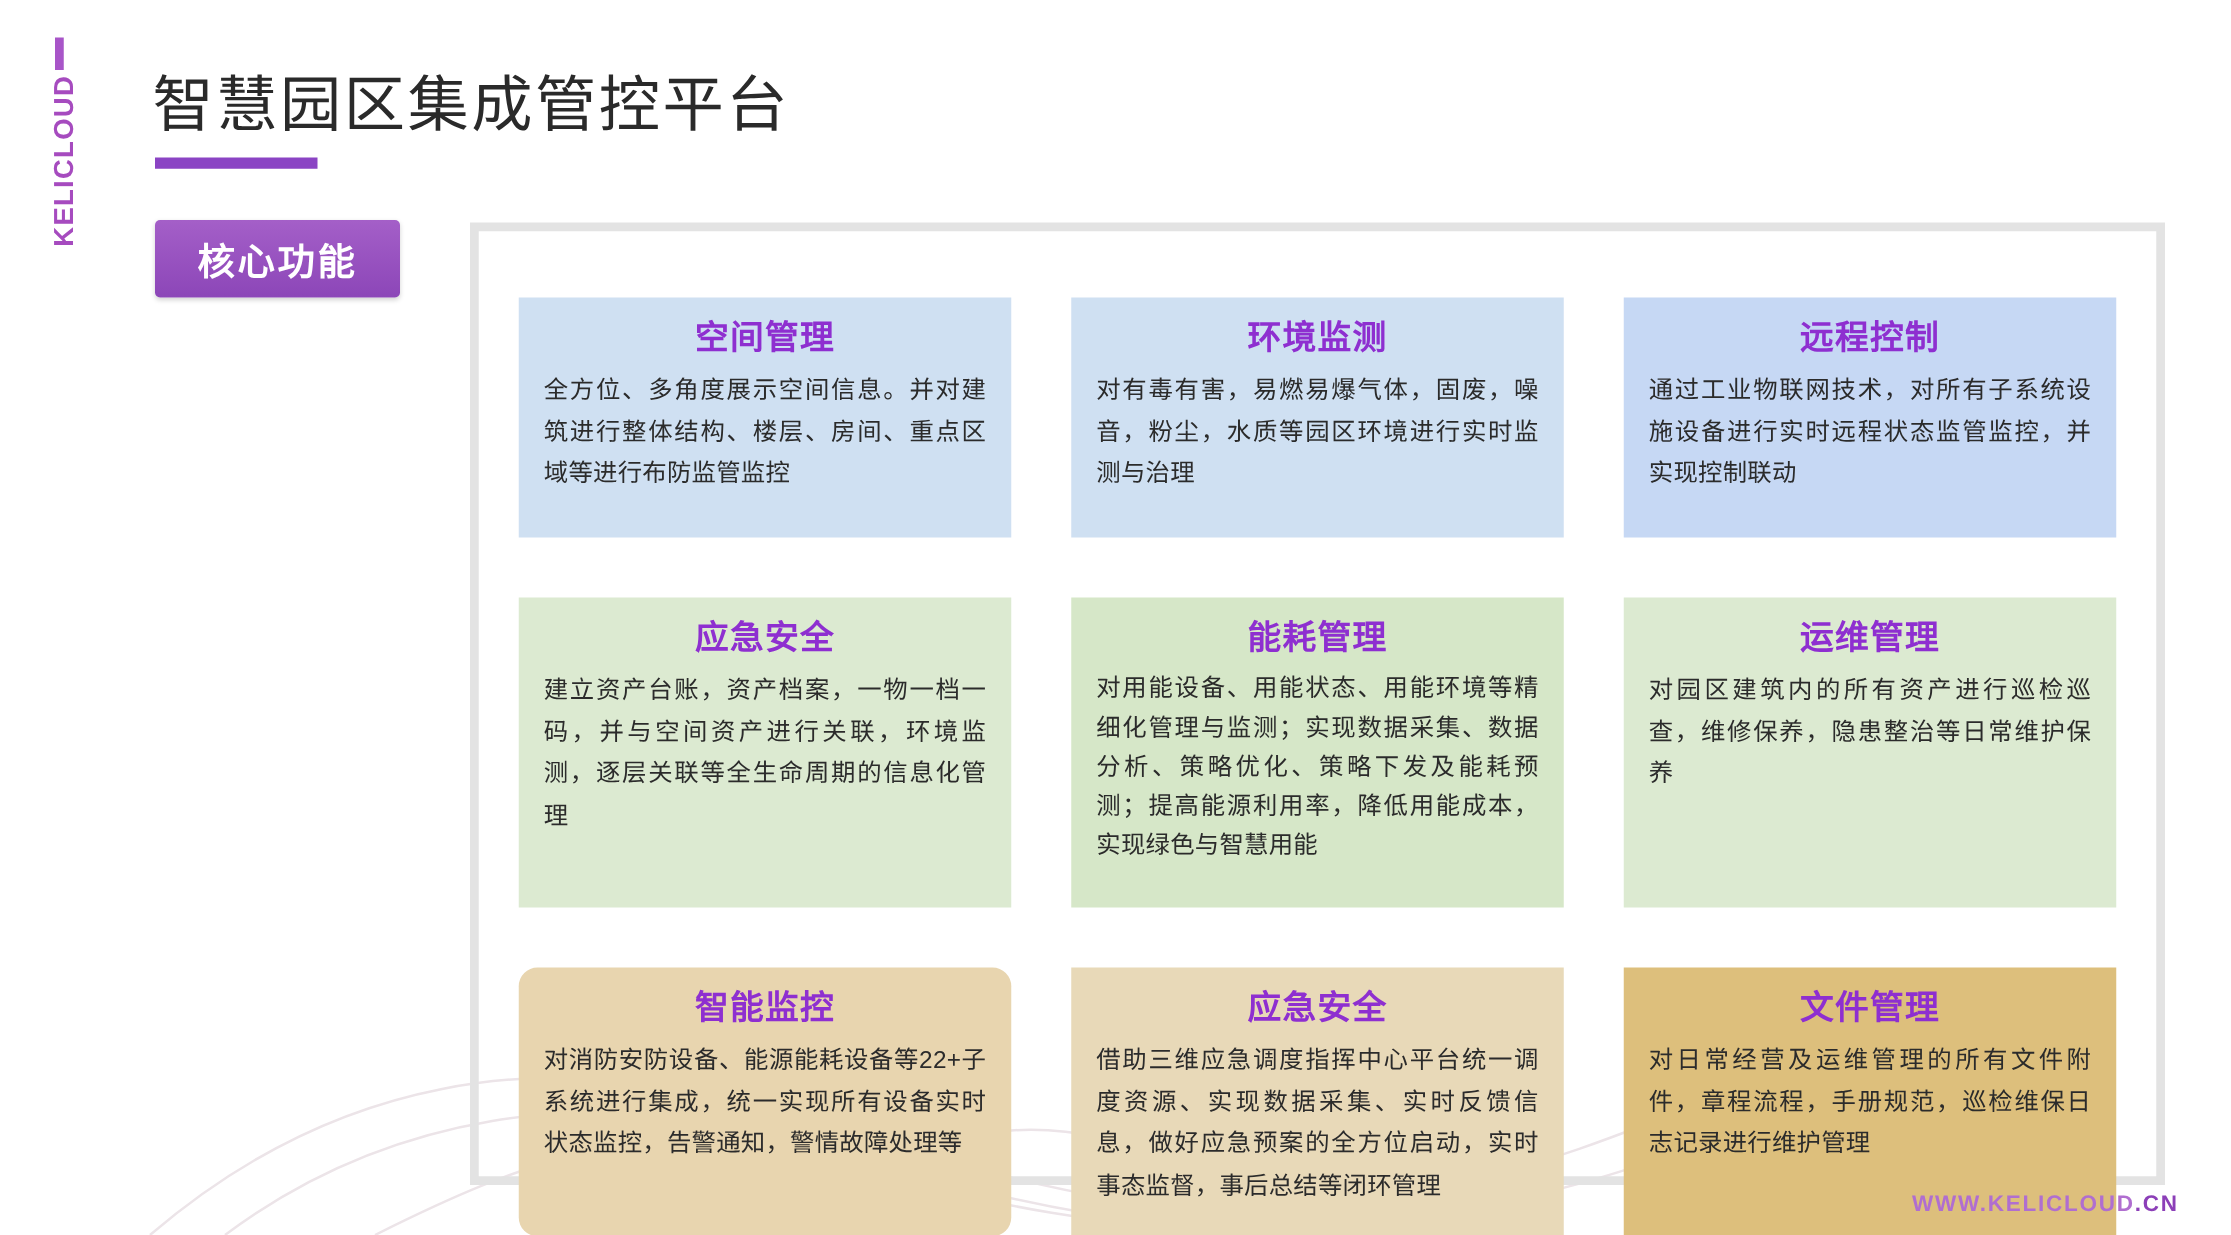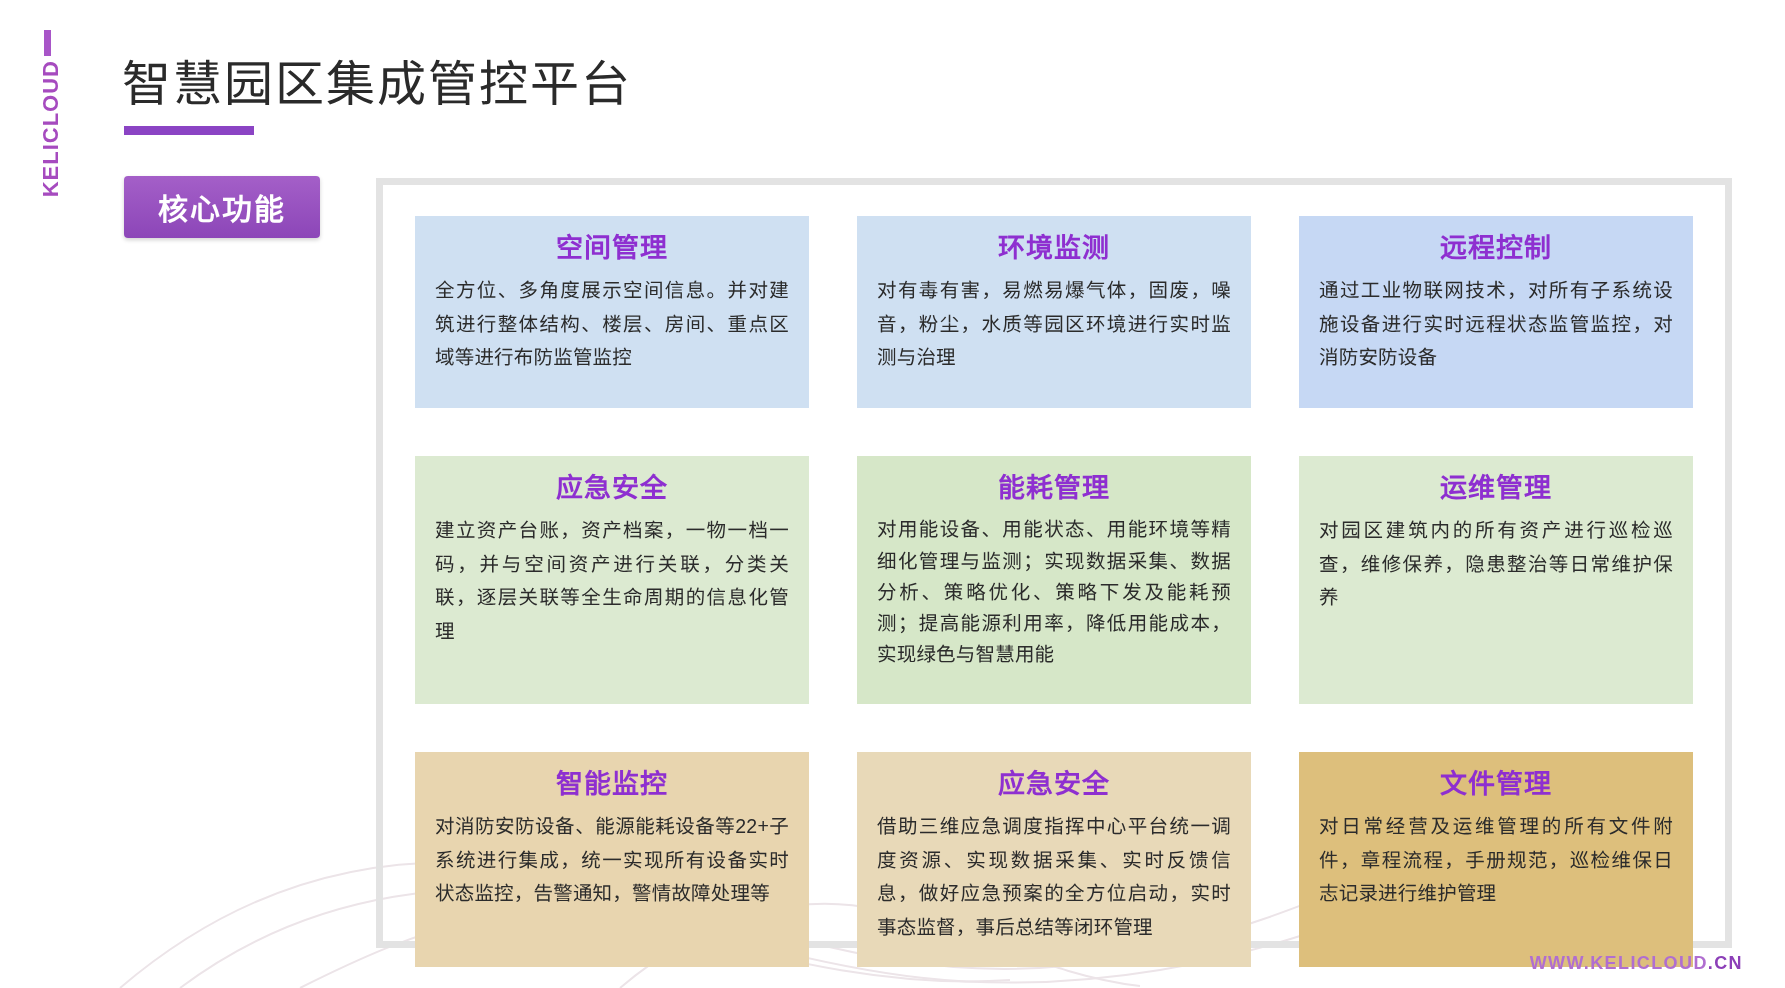--- a/index.html
+++ b/index.html
@@ -111,21 +111,21 @@
     background: transparent;
     z-index: 2;
   }
 
   .grid {
     position: absolute;
     left: 0;
     top: 0;
     width: 100%;
     height: 100%;
-    padding: 31px 32px 0 32px;
+    padding: 53px 32px 0 32px;
     box-sizing: border-box;
     display: grid;
     grid-template-columns: repeat(3, 1fr);
     grid-template-rows: 192px 248px 215px;
     column-gap: 32px;
     row-gap: 22px;
     gap: 48px;
   }
 
   .card {
@@ -155,21 +155,21 @@
   }
   .card-body.tight { line-height: 1.6; }
 
   
   .c-blue   { background: #cfe0f2; }
   .c-blue2  { background: #cfe0f2; }
   .c-blue3  { background: #c6d8f4; }
   .c-green  { background: #dcead1; }
   .c-green2 { background: #d6e7c8; }
   .c-green3 { background: #dcead1; }
-  .c-tan    { background: #e8d5af; }
+  .c-tan    { background: #e8d5af; border-radius: 15px; }
   .c-tan2   { background: #e8d9b8; }
   .c-tan3   { background: #ddbf7c; }
 
   
   .footer-url {
     position: absolute;
     right: 42px;
     bottom: 14px;
     font-size: 18px;
     font-weight: bold;
@@ -210,26 +210,26 @@
       <div class="card-body">全方位、多角度展示空间信息。并对建筑进行整体结构、楼层、房间、重点区域等进行布防监管监控</div>
     </div>
 
     <div class="card c-blue2">
       <div class="card-title">环境监测</div>
       <div class="card-body">对有毒有害，易燃易爆气体，固废，噪音，粉尘，水质等园区环境进行实时监测与治理</div>
     </div>
 
     <div class="card c-blue3">
       <div class="card-title">远程控制</div>
-      <div class="card-body">通过工业物联网技术，对所有子系统设施设备进行实时远程状态监管监控，对消防安防设备</div>
+      <div class="card-body">通过工业物联网技术，对所有子系统设施设备进行实时远程状态监管监控，并实现控制联动</div>
     </div>
 
     <div class="card c-green">
       <div class="card-title">应急安全</div>
-      <div class="card-body">建立资产台账，资产档案，一物一档一码，并与空间资产进行关联，分类关联，逐层关联等全生命周期的信息化管理</div>
+      <div class="card-body">建立资产台账，资产档案，一物一档一码，并与空间资产进行关联，环境监测，逐层关联等全生命周期的信息化管理</div>
     </div>
 
     <div class="card c-green2">
       <div class="card-title">能耗管理</div>
       <div class="card-body tight">对用能设备、用能状态、用能环境等精细化管理与监测；实现数据采集、数据分析、策略优化、策略下发及能耗预测；提高能源利用率，降低用能成本，实现绿色与智慧用能</div>
     </div>
 
     <div class="card c-green3 center-vert">
       <div class="card-title">运维管理</div>
       <div class="card-body">对园区建筑内的所有资产进行巡检巡查，维修保养，隐患整治等日常维护保养</div>

